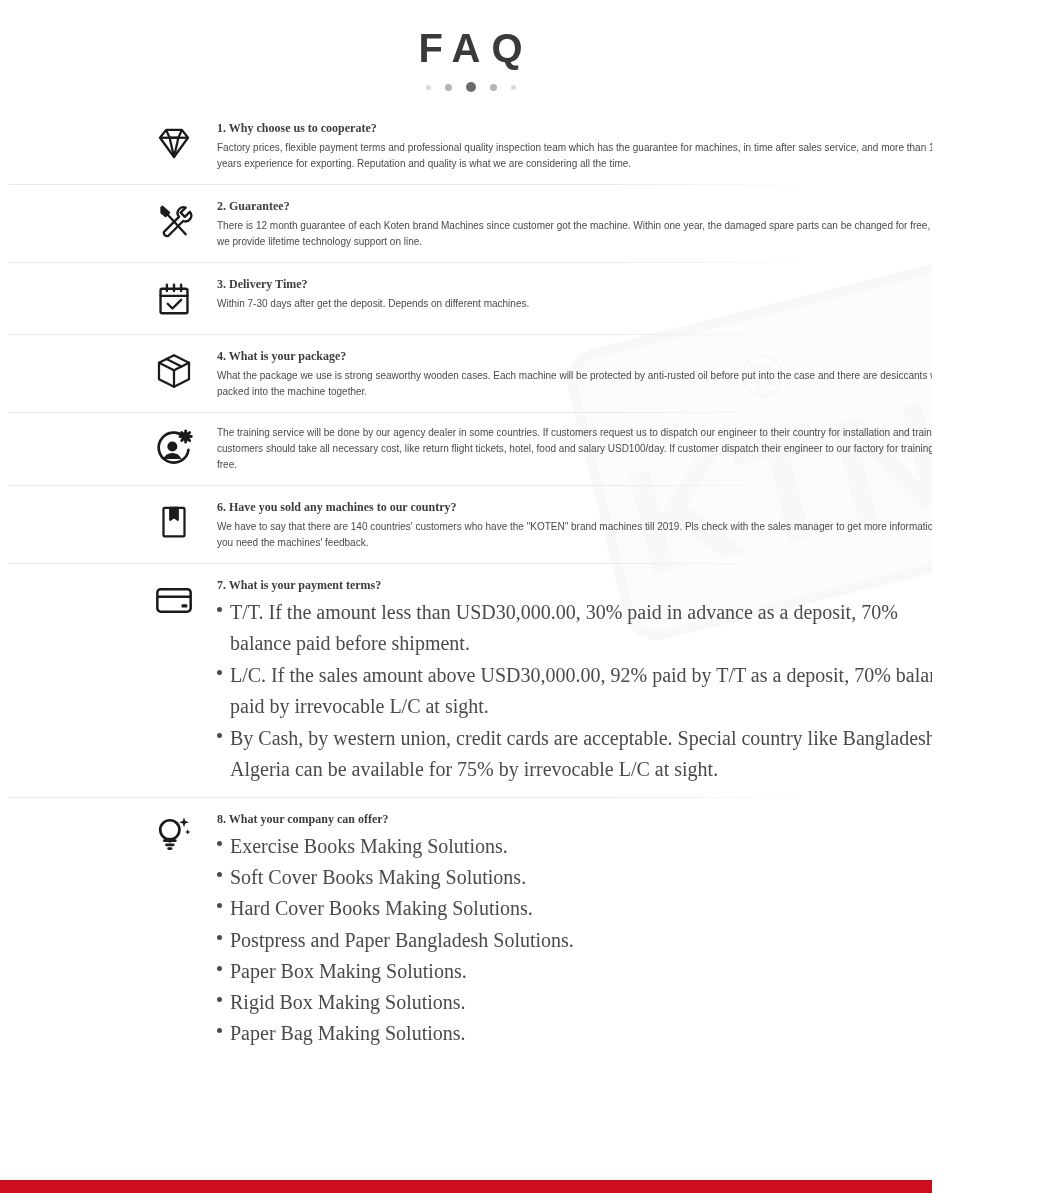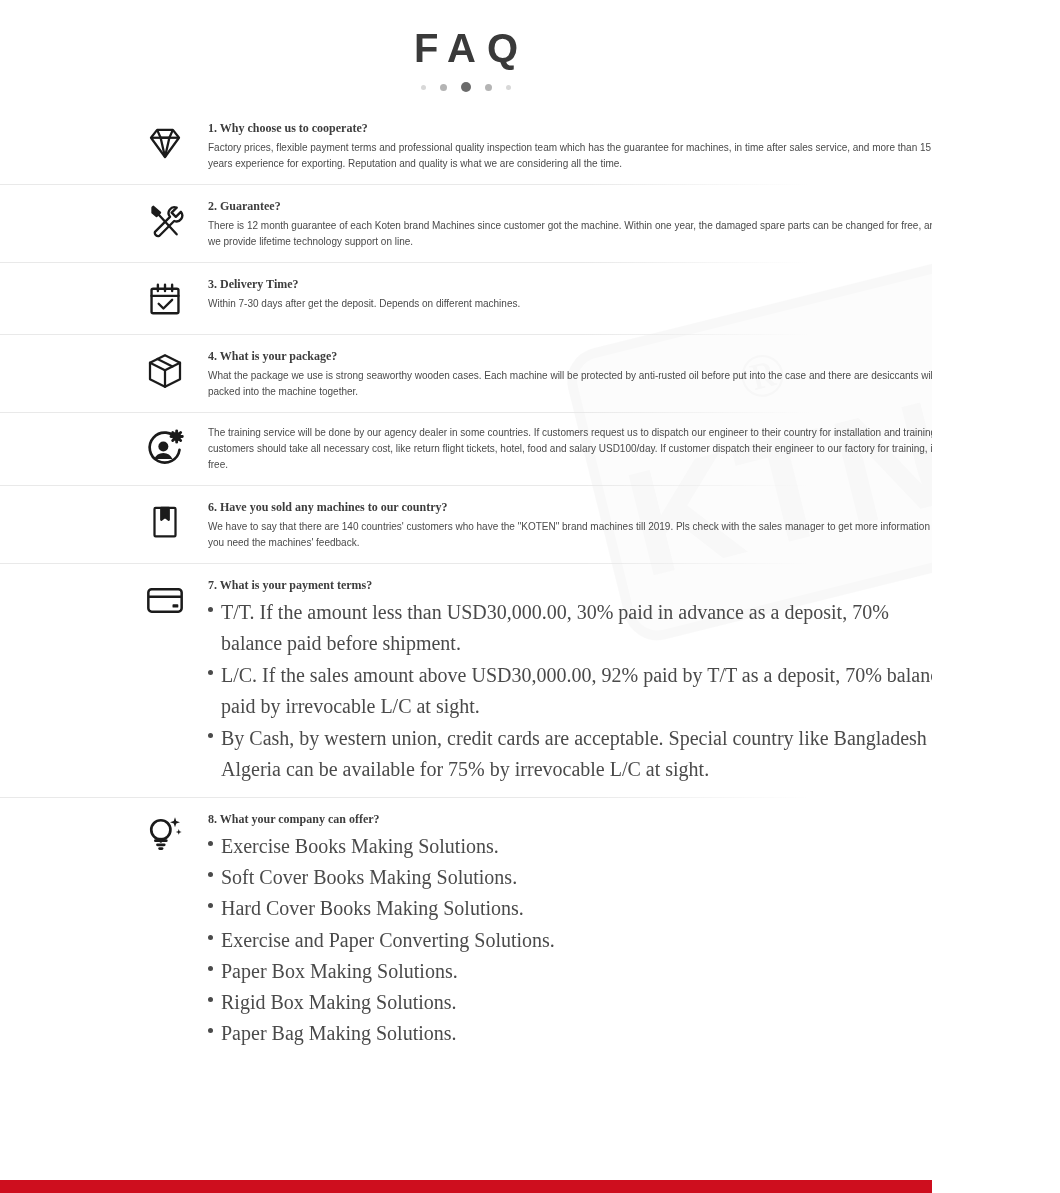--- a/index.html
+++ b/index.html
@@ -11,20 +11,21 @@
     font-family: "Liberation Sans", sans-serif;
     overflow: hidden;
   }
 
   #page {
     position: relative;
     width: 932px;
     height: 1193px;
     background: #ffffff;
     overflow: hidden;
+    padding-left: 9px;
   }
 
   
   .watermark {
     position: absolute;
     left: 590px;
     top: 300px;
     width: 430px;
     height: 300px;
     transform: rotate(-14deg);
@@ -324,21 +325,21 @@
             <path d="M36 4 L37.5 8.5 L42 10 L37.5 11.5 L36 16 L34.5 11.5 L30 10 L34.5 8.5 Z" fill="currentColor" stroke="none"></path>
             <path d="M40.5 18 L41.4 20.6 L44 21.5 L41.4 22.4 L40.5 25 L39.6 22.4 L37 21.5 L39.6 20.6 Z" fill="currentColor" stroke="none"></path>
           </svg>
         </span>
         <div class="faq-body">
           <div class="faq-q">8. What your company can offer?</div>
           <ul class="faq-bullets tight">
             <li>Exercise Books Making Solutions.</li>
             <li>Soft Cover Books Making Solutions.</li>
             <li>Hard Cover Books Making Solutions.</li>
-            <li>Exercise and Paper Converting Solutions.</li>
+            <li>Postpress and Paper Bangladesh Solutions.</li>
             <li>Paper Box Making Solutions.</li>
             <li>Rigid Box Making Solutions.</li>
             <li>Paper Bag Making Solutions.</li>
           </ul>
         </div>
       </div>
 
     </div>
   </div>
 

